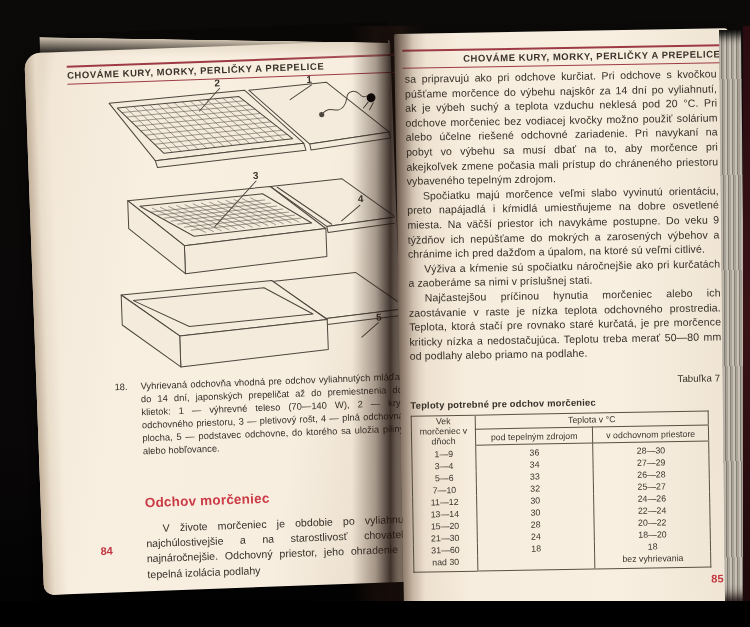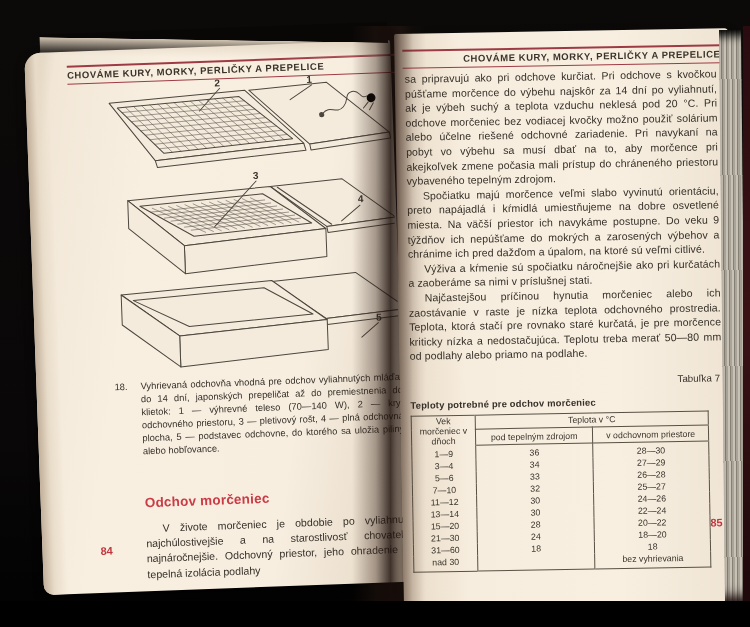--- a/index.html
+++ b/index.html
@@ -48,21 +48,21 @@
   .figure text { font:10px "Liberation Sans", sans-serif; fill:#39332b; stroke:none; font-weight:bold; }
 
   
   .caption { position:absolute; left:104px; top:330px; width:262px; font-size:9.4px; line-height:13px; text-align:justify; }
   .capnum  { position:absolute; left:-26px; top:0; }
   .section { position:absolute; left:104px; top:446px; margin:0; font-size:13.5px; font-weight:bold; color:#cb3b46; letter-spacing:.2px; }
   .para    { margin:0; font-size:10.6px; line-height:14.6px; text-align:justify; }
   .para-left { position:absolute; left:104px; top:472px; width:264px; text-indent:17px; line-height:15.2px; }
   .pagenum { position:absolute; font-size:11px; font-weight:bold; color:#c23540; }
   .pn-left  { left:58px; top:494px; }
-  .pn-right { right:14px; top:488px; }
+  .pn-right { right:14px; top:544px; }
 
   
   .body-right { position:absolute; left:10px; top:38px; width:312px; }
   .body-right .para { letter-spacing:.1px; }
   .para.indent { text-indent:16px; }
   .tab-label { text-align:right; font-size:9.8px; margin:14px 2px 0 0; }
   .tab-title { font-size:9.4px; font-weight:bold; margin-top:11px; letter-spacing:.2px; }
   .temp-table { border-collapse:collapse; border:1.2px solid #585144; margin-top:5px; width:298px; font-size:8.8px; color:#3a342c; }
   .temp-table th, .temp-table td { padding:0 3px; text-align:center; font-weight:normal; height:12px; }
   .temp-table .c1 { width:64px; } .temp-table .c2 { width:118px; } .temp-table .c3 { width:116px; }

